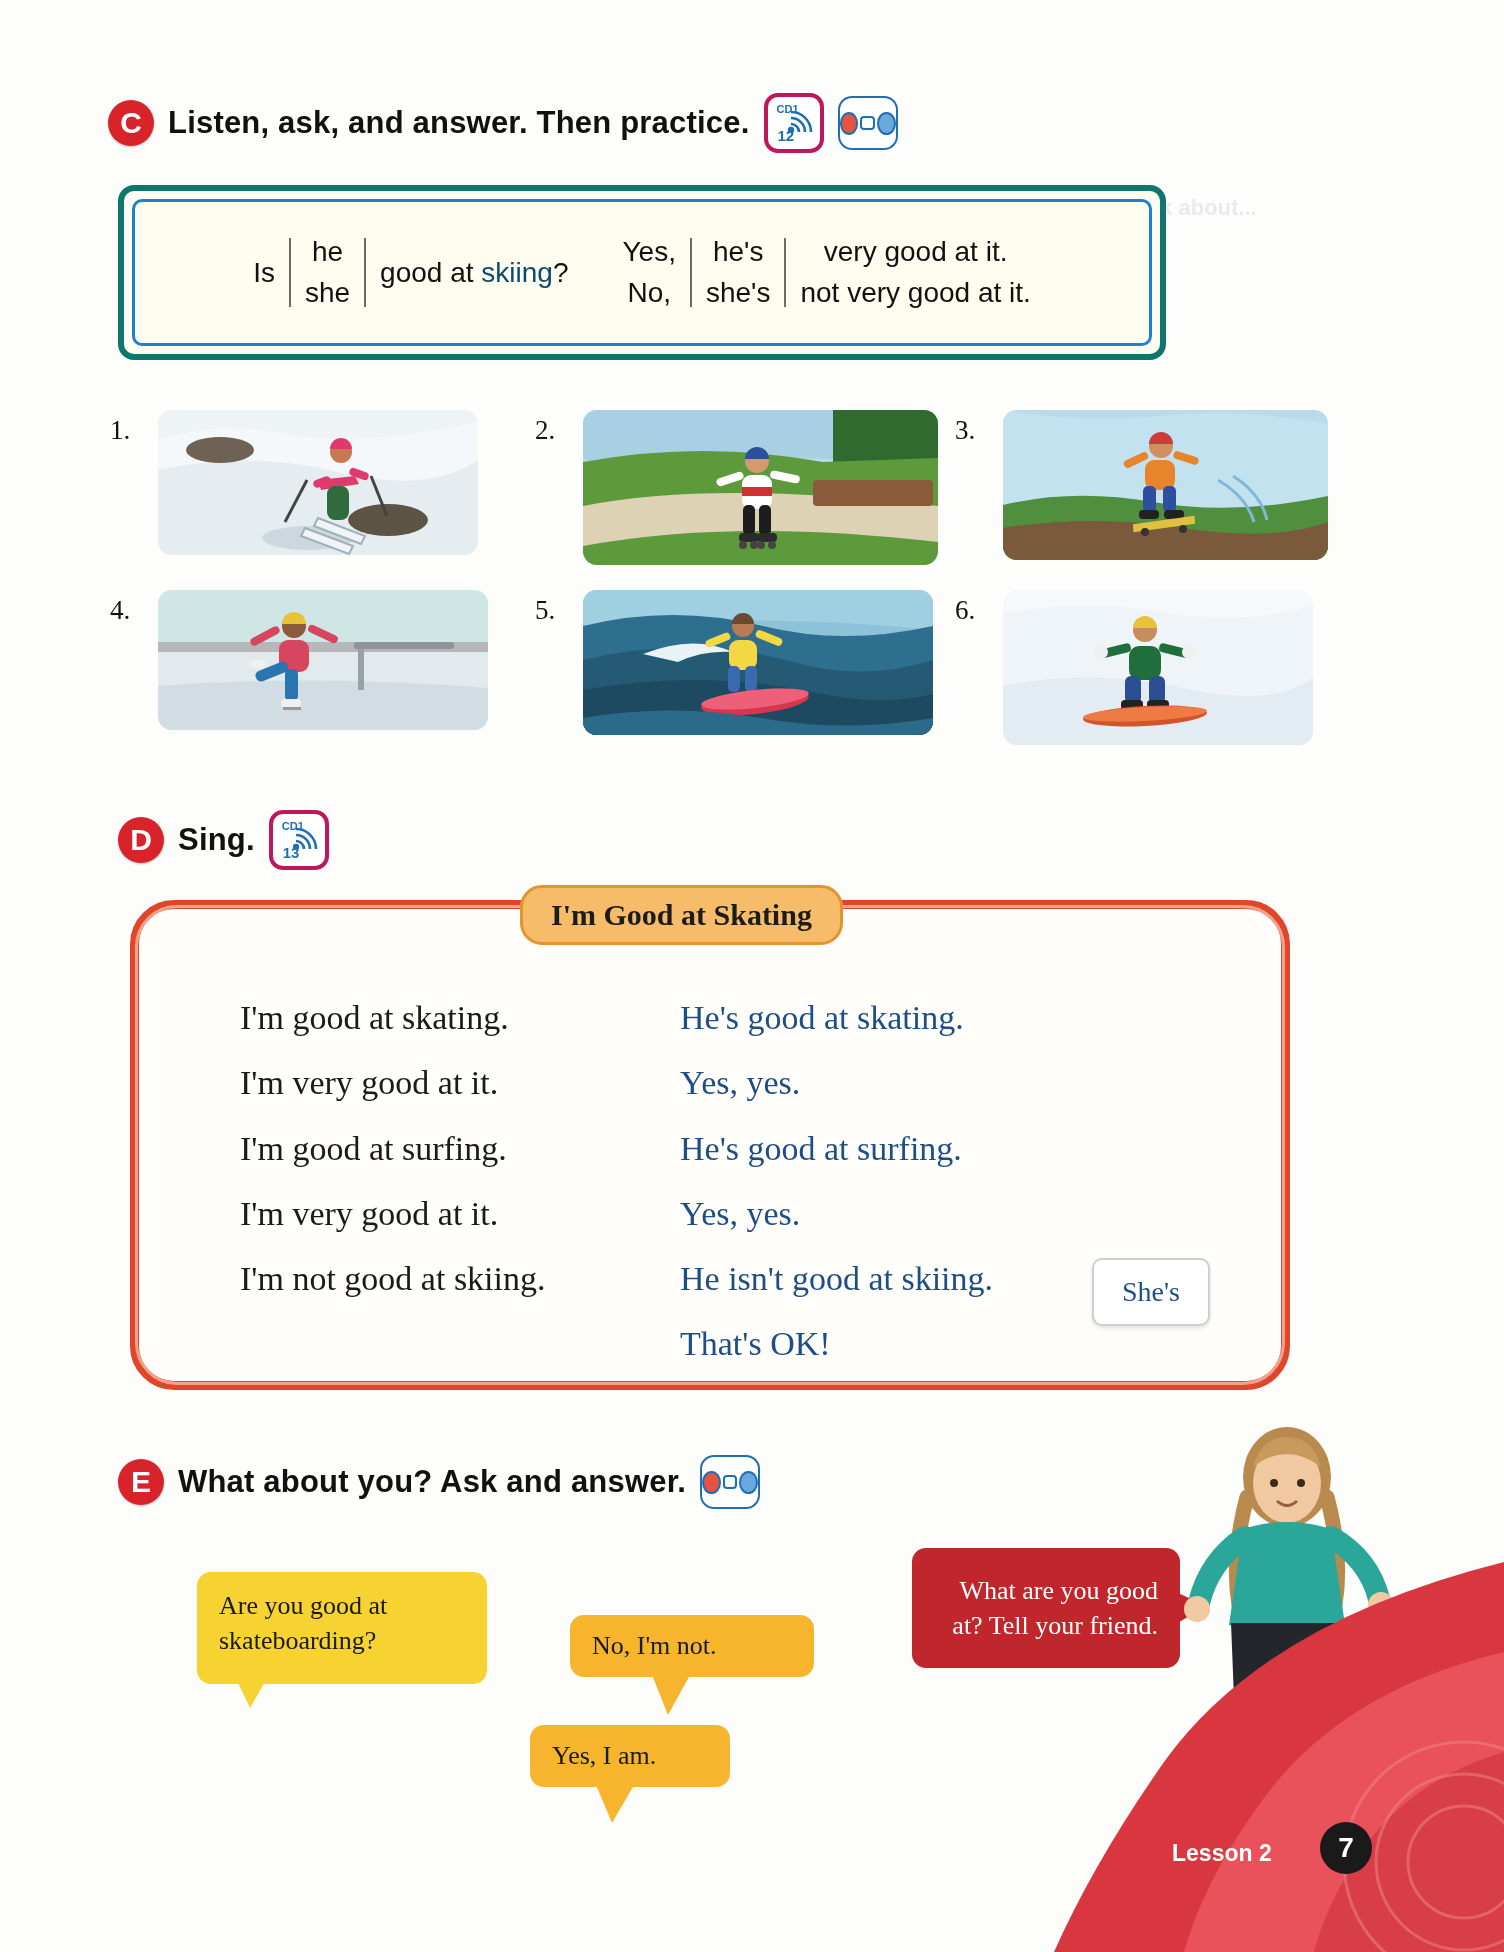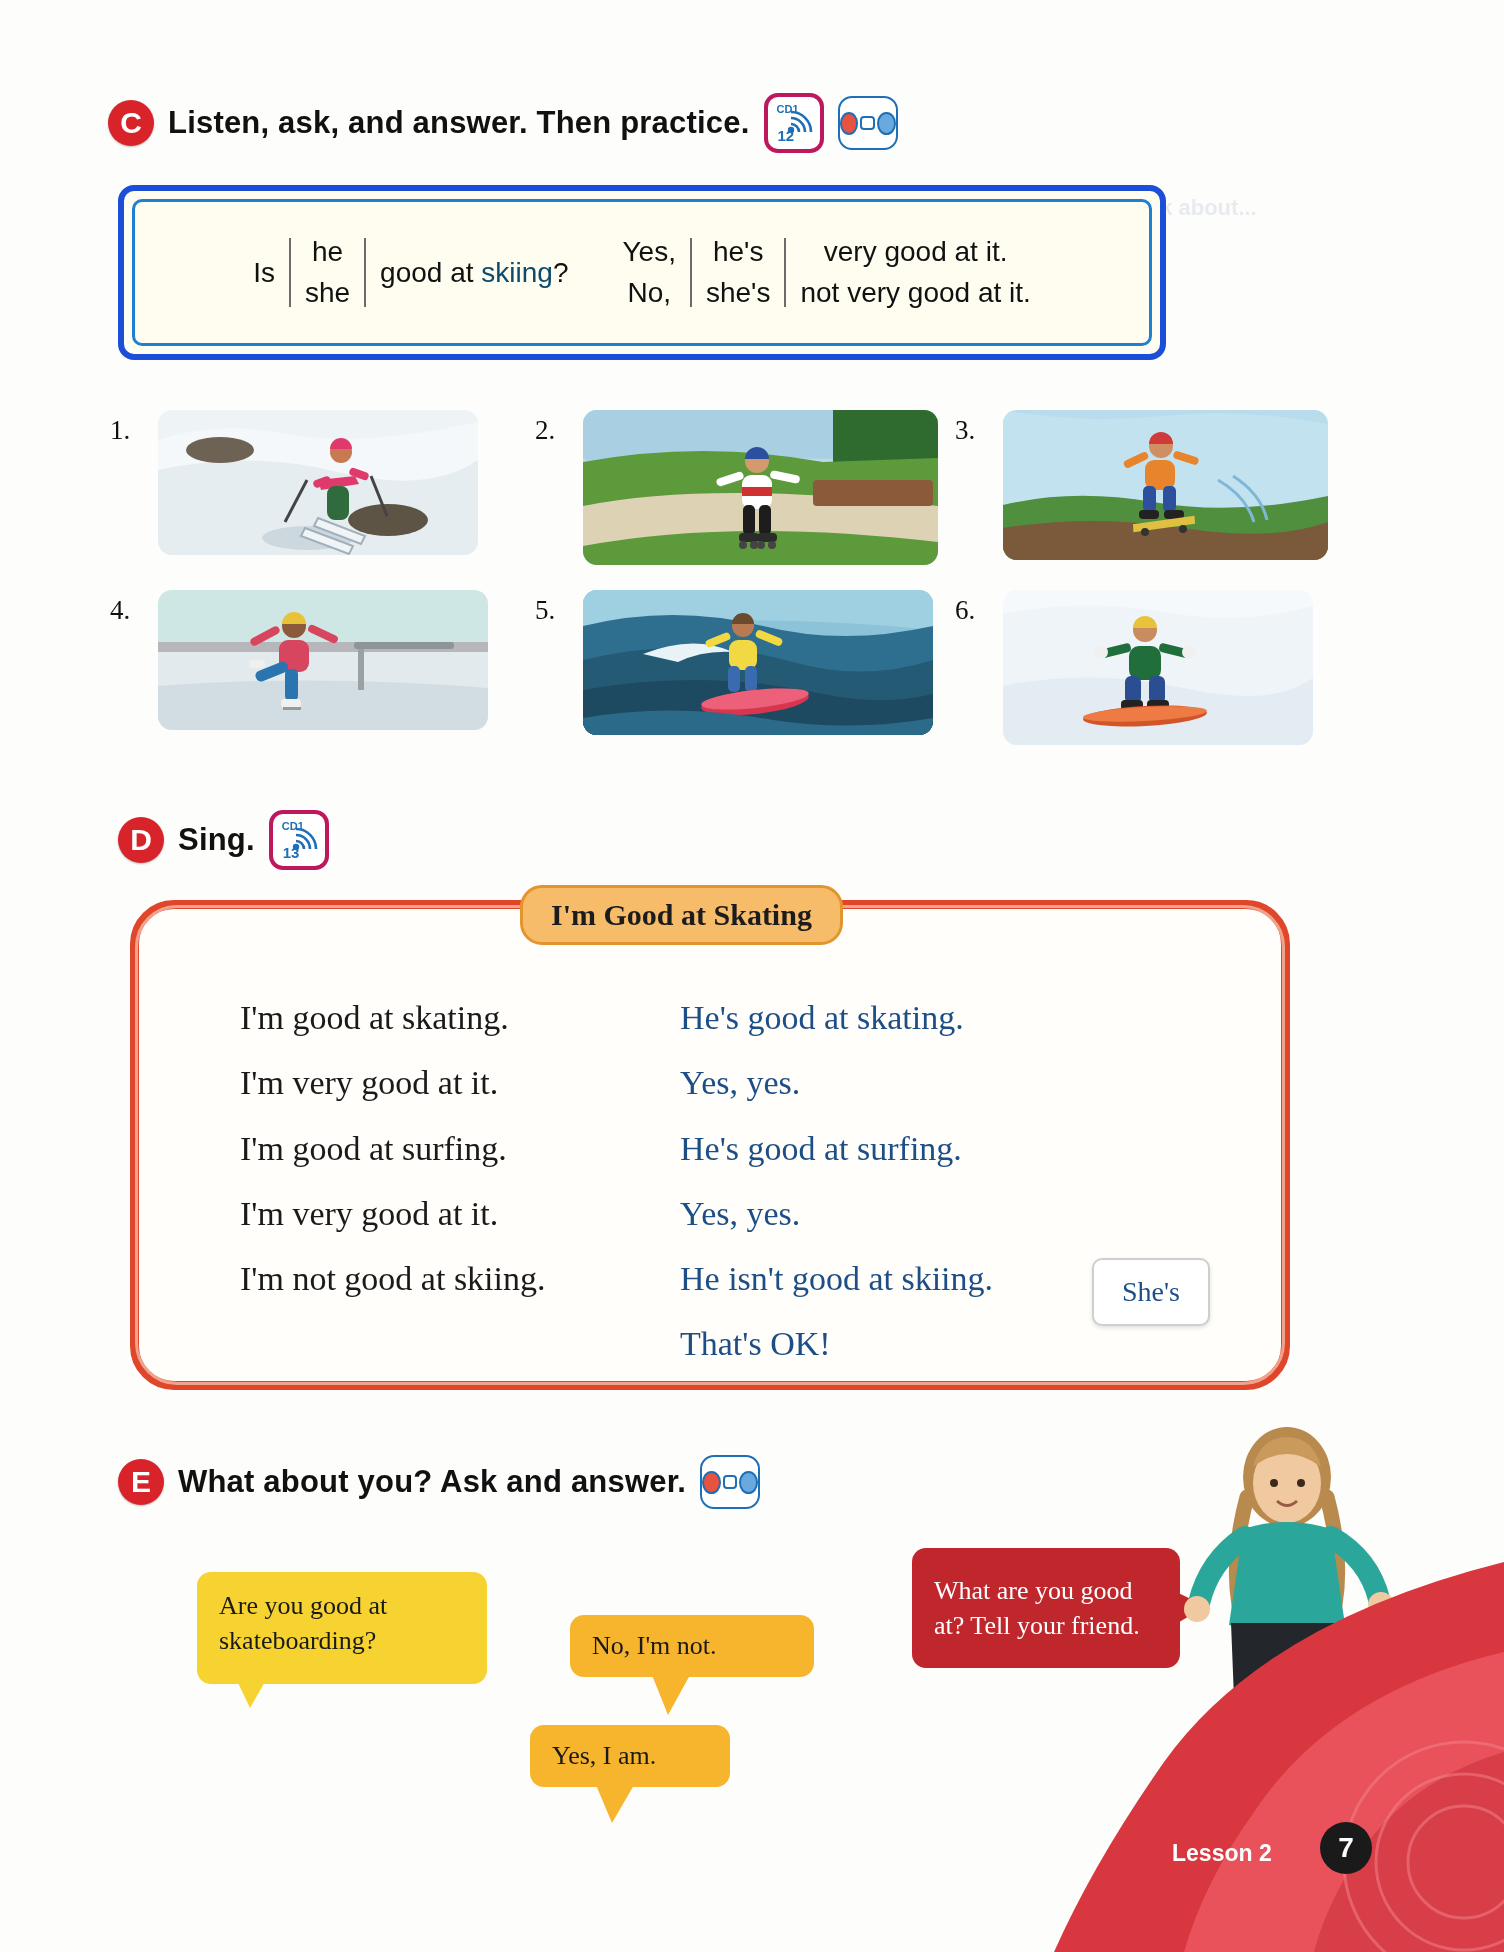--- a/index.html
+++ b/index.html
@@ -105,21 +105,21 @@
   .bubble-mini {
     width: 14px; height: 10px;
     border: 2px solid #1f6fb6;
     border-radius: 4px;
     background: #fff;
   }
 
   
   .grammar-box {
     position: absolute;
-    border: 6px solid #1d4ed8;
+    border: 6px solid #0f766e;
     border-radius: 16px;
     background: #fffdf2;
     box-sizing: border-box;
   }
   .grammar-inner {
     position: absolute;
     inset: 8px;
     border: 3px solid #1f7fd0;
     border-radius: 10px;
     background: #fffdf0;
@@ -218,21 +218,21 @@
     position: absolute;
     border-radius: 14px;
     font-family: "Liberation Serif", serif;
     font-size: 26px;
     line-height: 1.35;
     padding: 16px 22px;
     box-sizing: border-box;
   }
   .bubble.yellow { background: #f6d331; color: #1a1a1a; }
   .bubble.orange { background: #f6b52c; color: #1a1a1a; }
-  .bubble.red { background: #c0272d; color: #ffffff; text-align: left; }
+  .bubble.red { background: #c0272d; color: #ffffff; text-align: right; }
   .tail {
     position: absolute;
     width: 0; height: 0;
   }
 
   
   .footer-swoosh {
     position: absolute;
     right: 0; bottom: 0;
     width: 640px; height: 420px;

